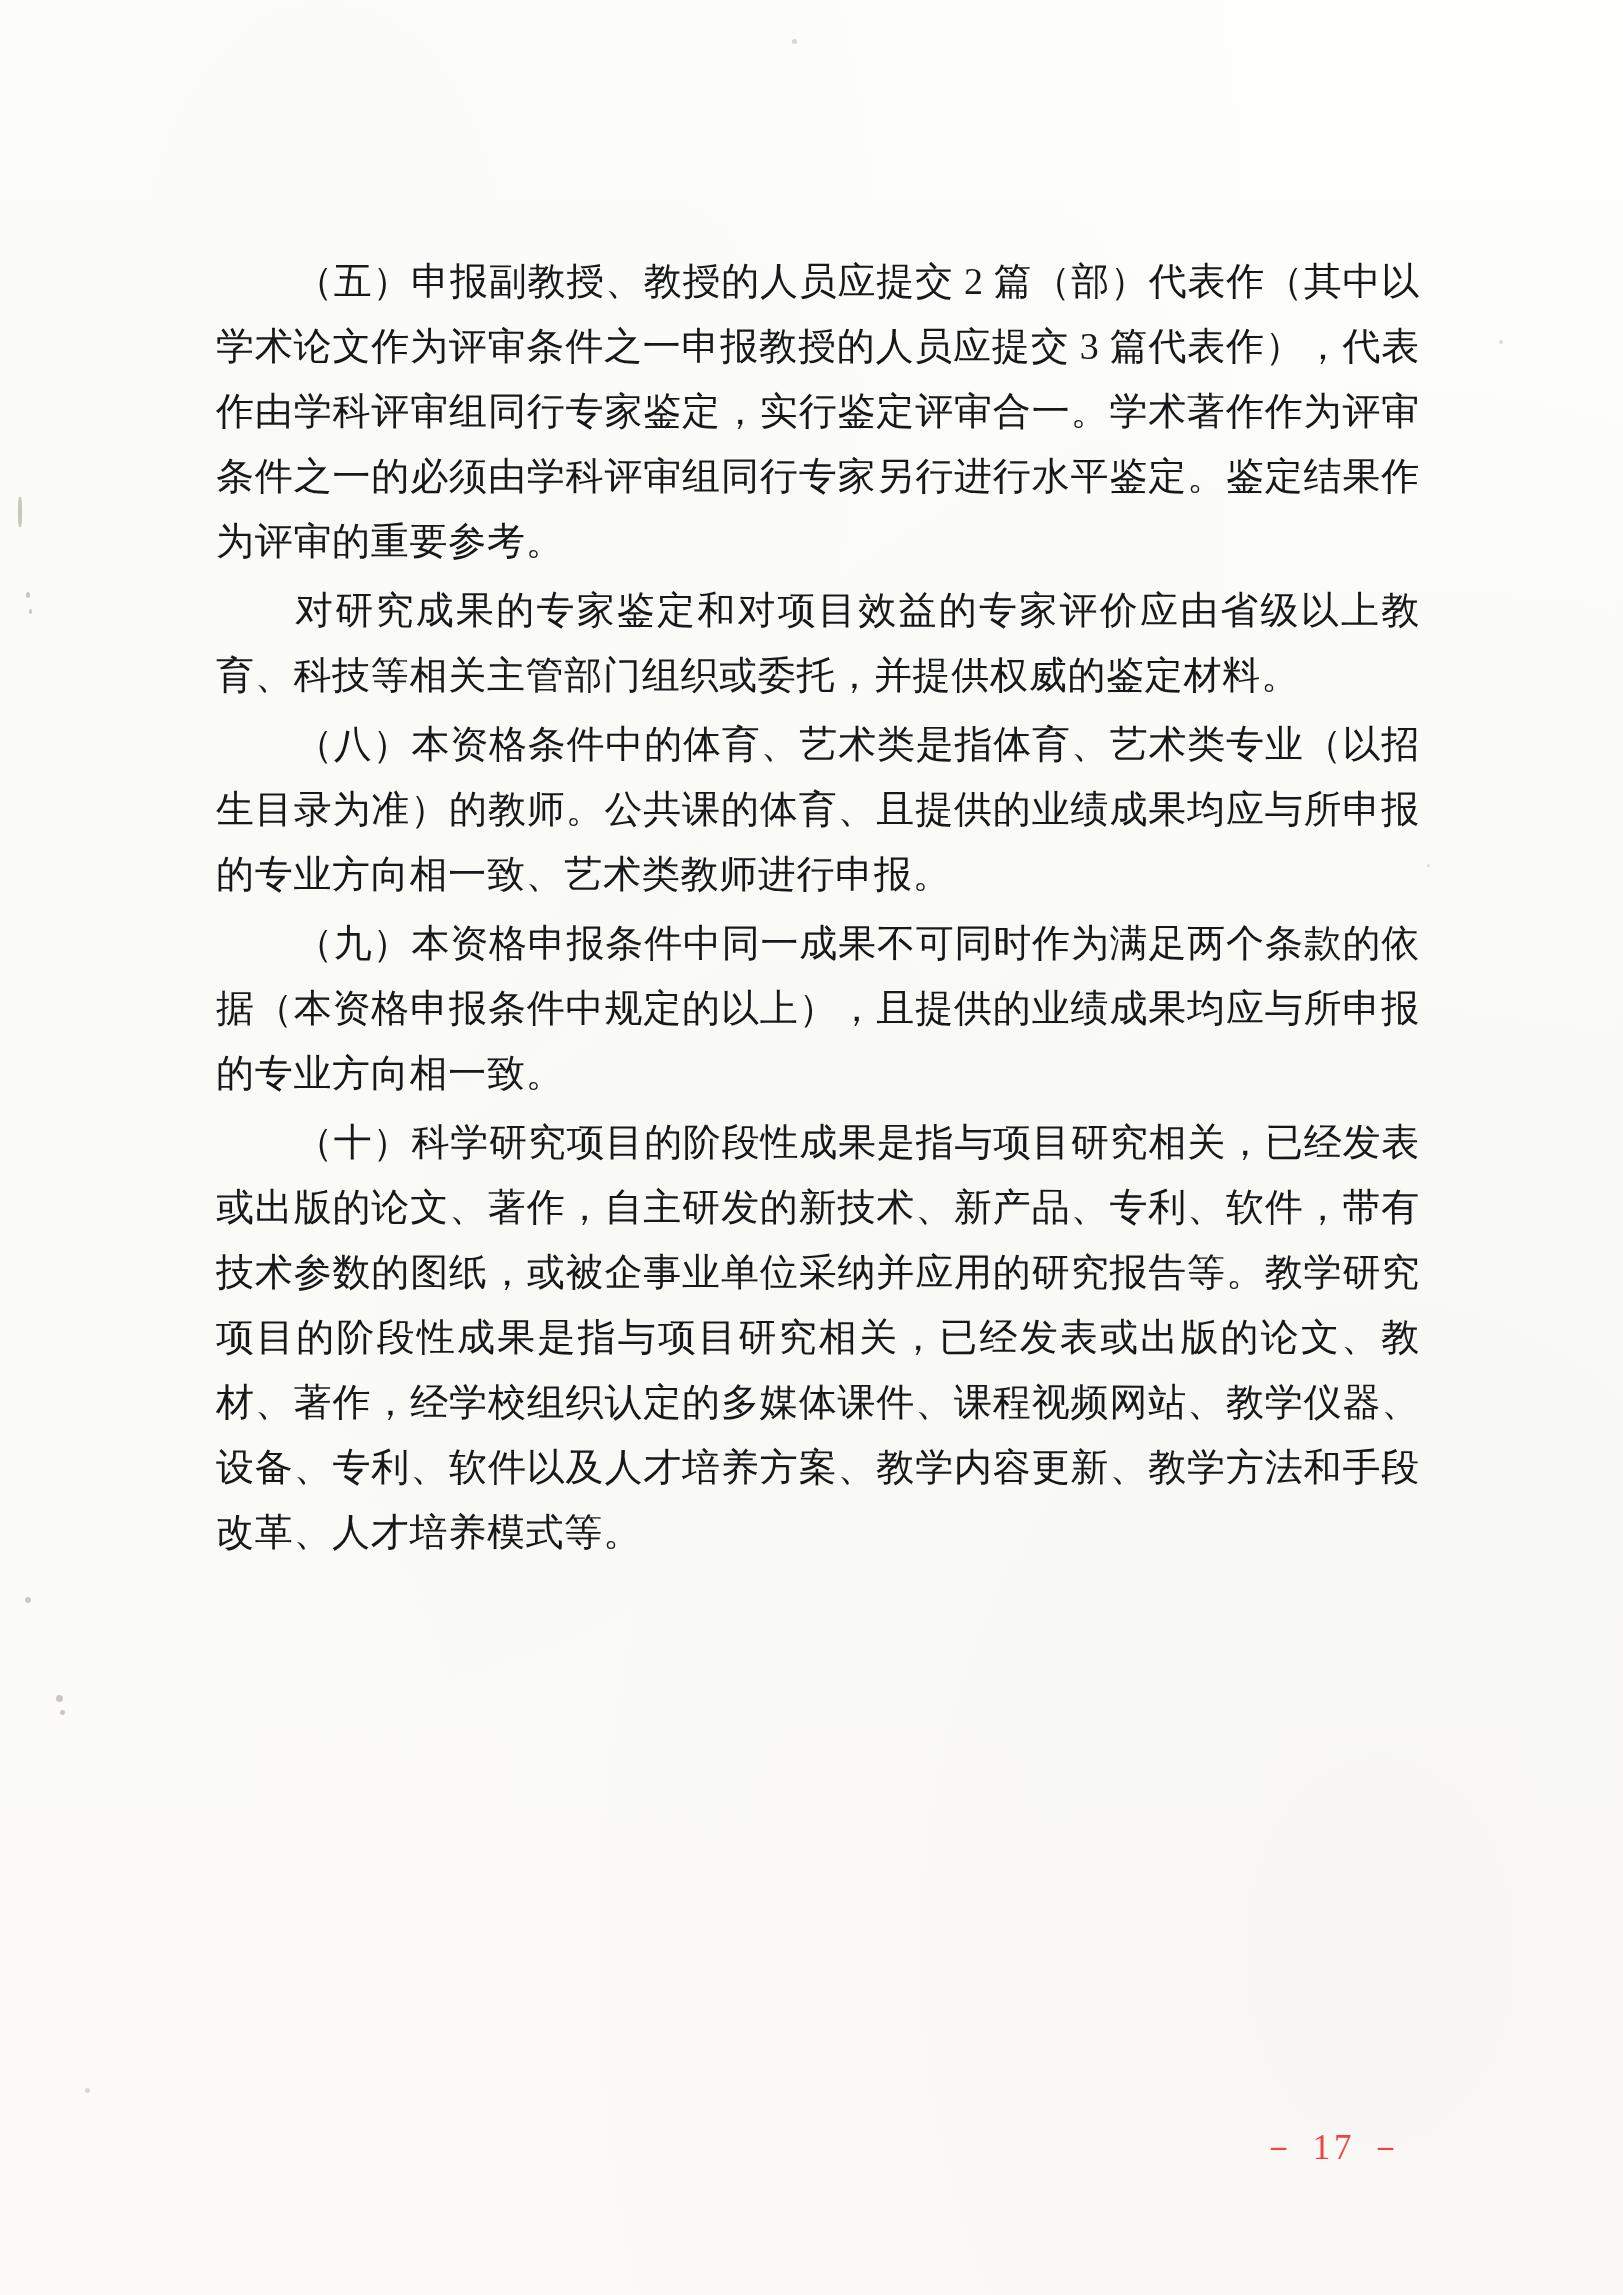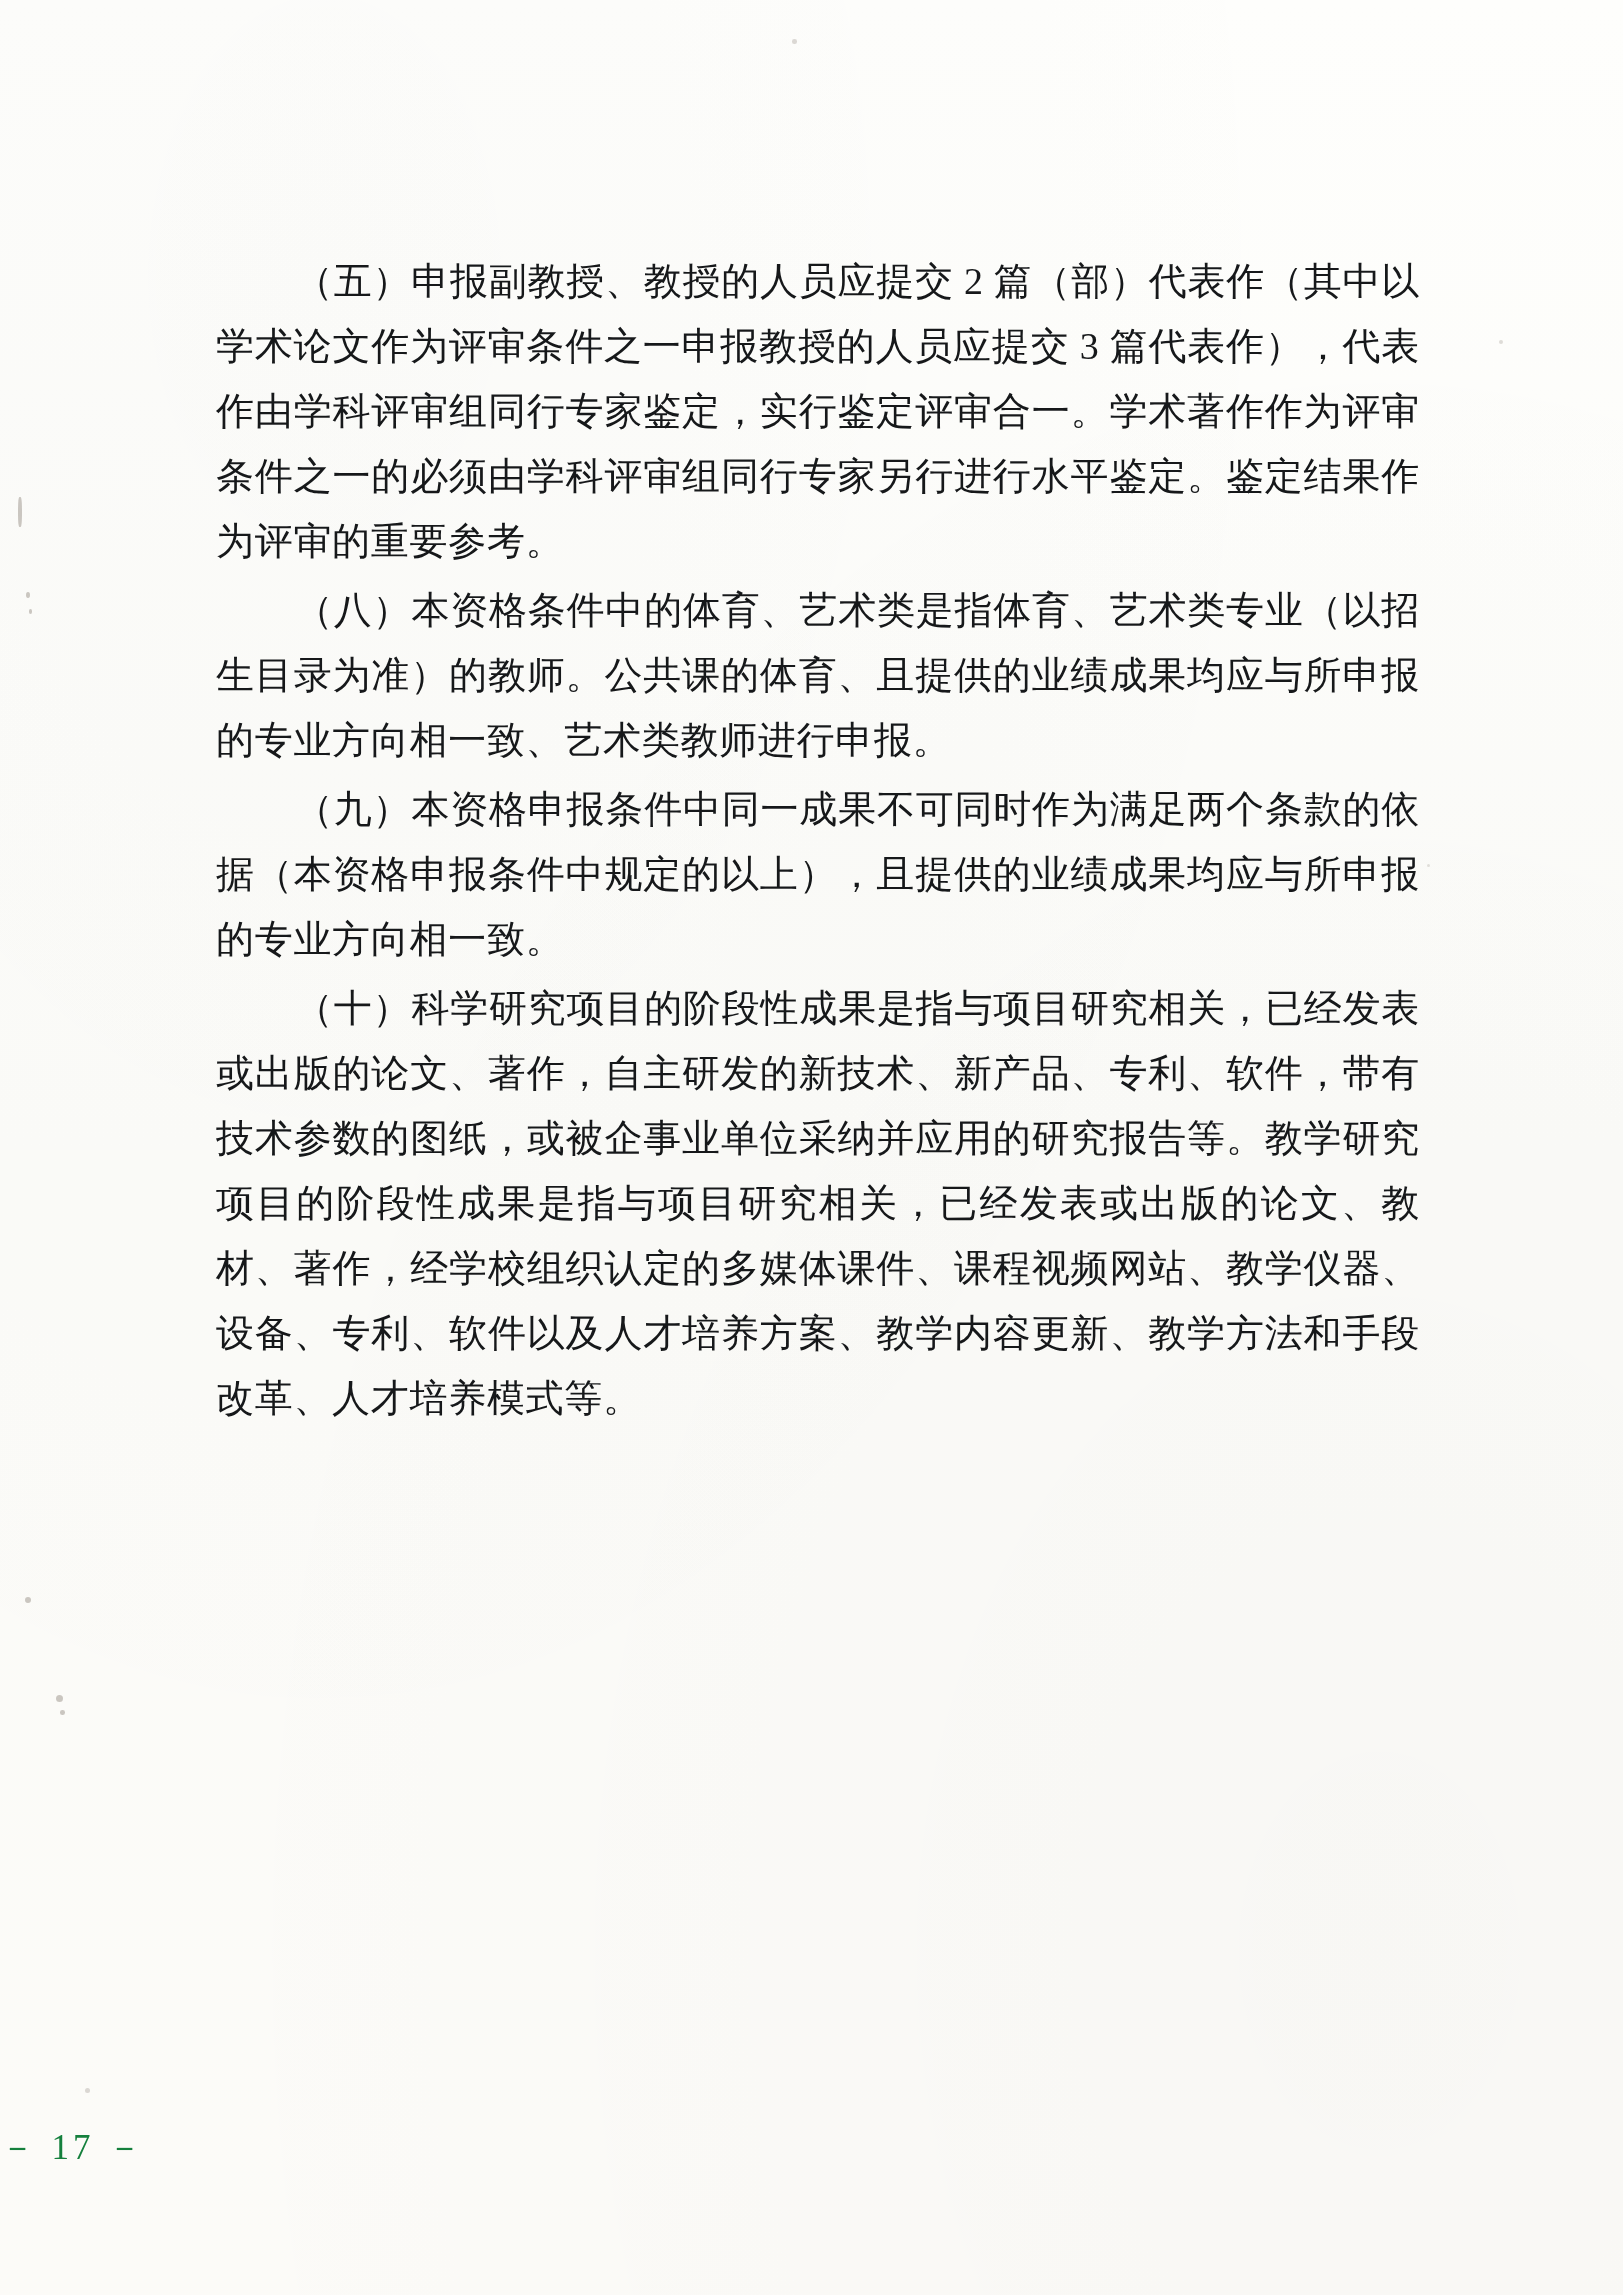--- a/index.html
+++ b/index.html
@@ -45,23 +45,23 @@
     font-family: "Liberation Serif", "DejaVu Serif", serif;
   }
   .indent {
     text-indent: 79px;
   }
   .pagenum {
     position: absolute;
     left: 0;
     right: 216px;
     bottom: 124px;
-    text-align: left;
+    text-align: right;
     font-size: 35px;
-    color: #15803d;
+    color: #ef4444;
     letter-spacing: 3.9px;
     font-family: "Liberation Serif", "DejaVu Serif", serif;
   }
   
   .speck {
     position: absolute;
     background: #b9b4ad;
     opacity: 0.75;
     border-radius: 40%;
   }
@@ -88,20 +88,21 @@
   <span class="speck s4"></span>
   <span class="speck s5"></span>
   <span class="speck s6"></span>
   <span class="speck s7"></span>
   <span class="speck s8"></span>
   <span class="speck s9"></span>
   <span class="speck s10"></span>
 
   <div class="content">
     <p class="para indent">（五）申报副教授、教授的人员应提交 2 篇（部）代表作（其中以学术论文作为评审条件之一申报教授的人员应提交 3 篇代表作），代表作由学科评审组同行专家鉴定，实行鉴定评审合一。学术著作作为评审条件之一的必须由学科评审组同行专家另行进行水平鉴定。鉴定结果作为评审的重要参考。</p>
+    <p class="para indent">对研究成果的专家鉴定和对项目效益的专家评价应由省级以上教育、科技等相关主管部门组织或委托，并提供权威的鉴定材料。</p>
     <p class="para indent">（八）本资格条件中的体育、艺术类是指体育、艺术类专业（以招生目录为准）的教师。公共课的体育、且提供的业绩成果均应与所申报的专业方向相一致、艺术类教师进行申报。</p>
     <p class="para indent">（九）本资格申报条件中同一成果不可同时作为满足两个条款的依据（本资格申报条件中规定的以上），且提供的业绩成果均应与所申报的专业方向相一致。</p>
     <p class="para indent">（十）科学研究项目的阶段性成果是指与项目研究相关，已经发表或出版的论文、著作，自主研发的新技术、新产品、专利、软件，带有技术参数的图纸，或被企事业单位采纳并应用的研究报告等。教学研究项目的阶段性成果是指与项目研究相关，已经发表或出版的论文、教材、著作，经学校组织认定的多媒体课件、课程视频网站、教学仪器、设备、专利、软件以及人才培养方案、教学内容更新、教学方法和手段改革、人才培养模式等。</p>
   </div>
 
   <div class="pagenum">－ 17 －</div>
 </div>
 
 
 </body></html>

